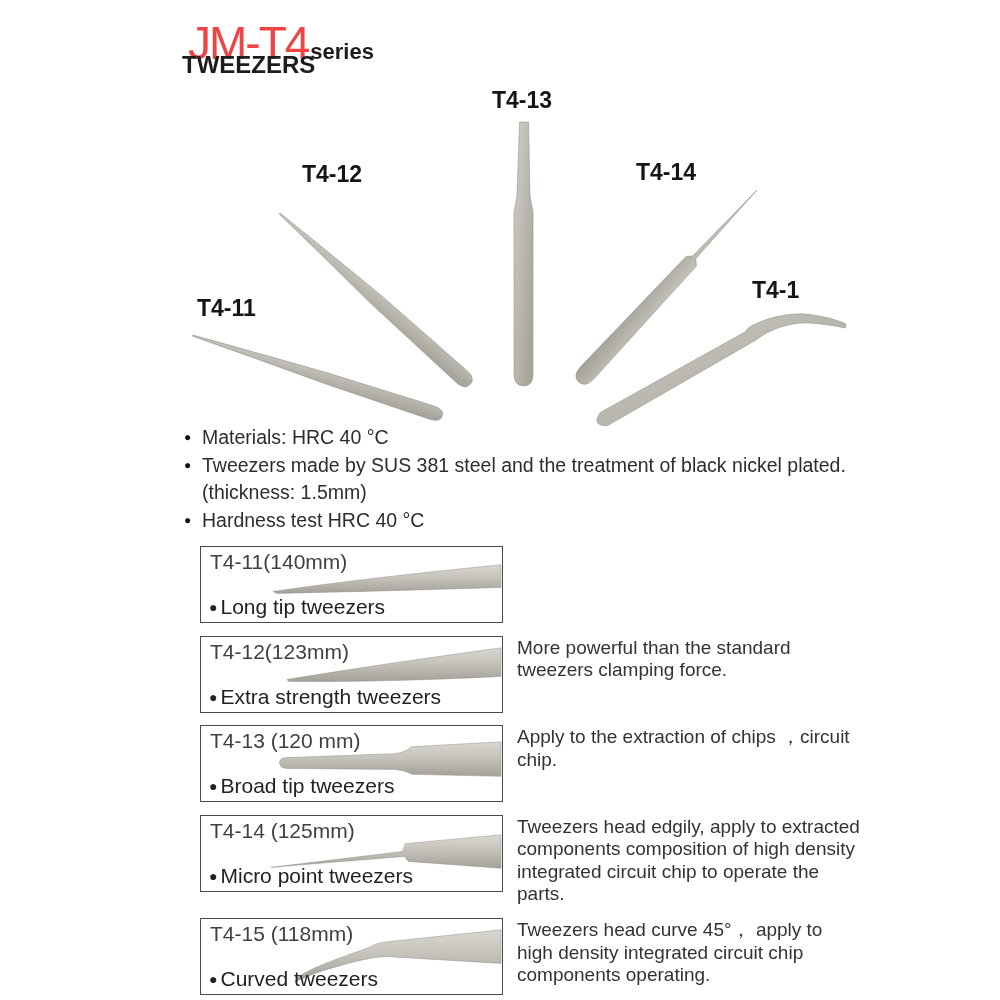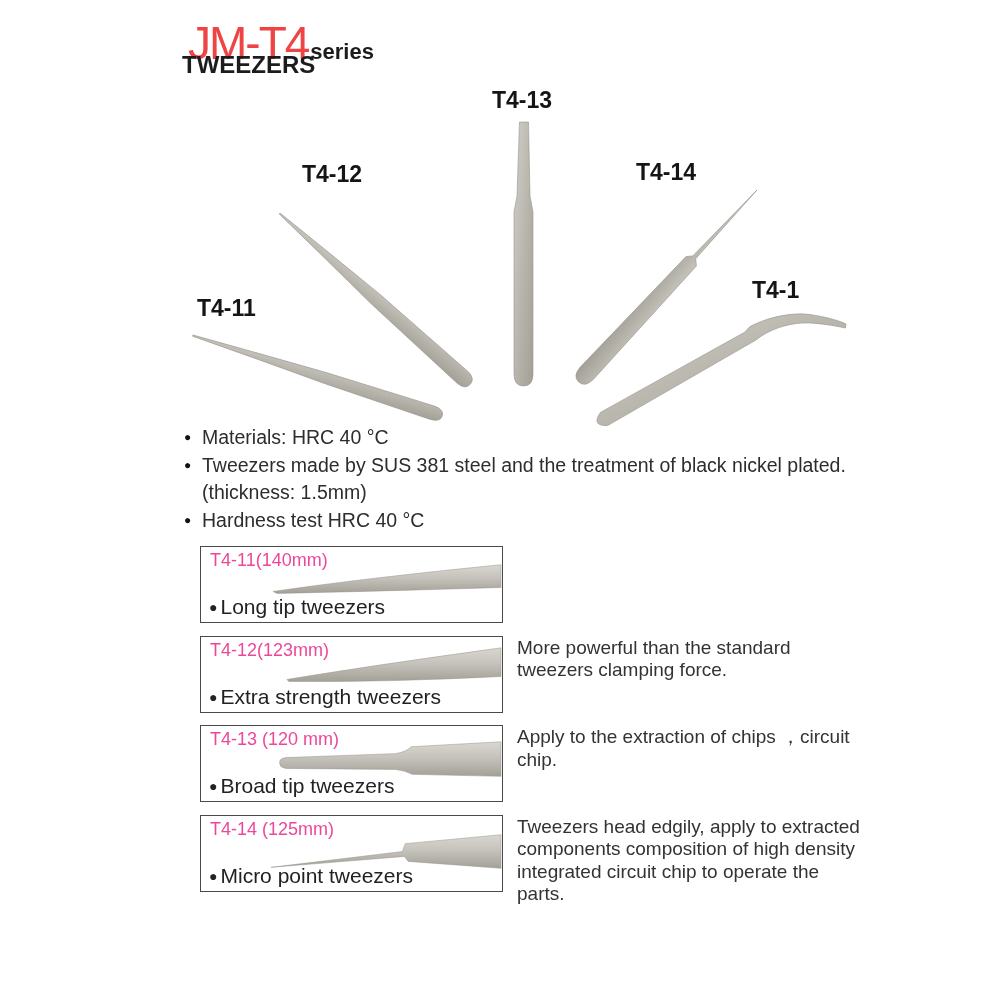--- a/index.html
+++ b/index.html
@@ -22,21 +22,21 @@
   
   .spec-list{position:absolute;left:184px;top:424px;width:700px;list-style:none;margin:0;padding:0;}
   .spec-item{font-size:19.5px;line-height:27.5px;color:#2d2d2d;position:relative;padding-left:18px;}
   .spec-item::before{content:"●";position:absolute;left:0;top:0;font-size:12px;color:#111;}
   .spec-note{font-size:19.5px;line-height:27.5px;color:#2d2d2d;}
   
   .products{position:absolute;left:200px;top:546px;width:740px;}
   .product-row{display:flex;gap:14px;margin-bottom:12.5px;}
   .product-box{position:relative;width:303px;height:77px;border:1px solid #4a4a4a;
                background:#fff;box-sizing:border-box;flex:0 0 auto;}
-  .model{position:absolute;left:9px;top:3px;font-size:18px;color:#ec4899;white-space:nowrap;text-align:right;}
+  .model{position:absolute;left:9px;top:3px;font-size:21px;color:#404040;white-space:nowrap;text-align:right;}
   .tip-art{position:absolute;left:0;top:0;width:100%;height:100%;}
   .feature{position:absolute;left:8px;bottom:3px;font-size:21px;color:#222;white-space:nowrap;}
   .feature::before{content:"●";font-size:14px;margin-right:3px;position:relative;top:-2px;}
   .desc{width:345px;font-size:19px;line-height:22.5px;color:#333;padding-top:1px;}
 </style>
 </head>
 <body>
 
 <div class="page">
 
@@ -128,15 +128,25 @@
       <div class="product-box">
         <svg class="tip-art" viewBox="0 0 303 76">
           <path fill="url(#gmBox)" stroke="#96938b" stroke-width="0.5" d="M70 52 L203 36 L206 28 L303 19 L303 53 L209 46 L205 41 Z"></path>
         </svg>
         <div class="model">T4-14 (125mm)</div>
         <div class="feature">Micro point tweezers</div>
       </div>
       <div class="desc">Tweezers head edgily, apply to extracted components composition of high density integrated circuit chip to operate the parts.</div>
     </div>
 
+    <div class="product-row">
+      <div class="product-box">
+        <svg class="tip-art" viewBox="0 0 303 76">
+          <path fill="url(#gmBox)" stroke="#96938b" stroke-width="0.5" d="M303 11 L188 23 Q177 24 171 28 C 148 37 114 47 97 59 L94 64 Q 111 55 141 47 C 158 42 172 39 186 38 L303 45 Z"></path>
+        </svg>
+        <div class="model">T4-15 (118mm)</div>
+        <div class="feature">Curved tweezers</div>
+      </div>
+      <div class="desc">Tweezers head curve 45°， apply to high density integrated circuit chip components operating.</div>
+    </div>
 
   </div>
 </div>
 
 </body></html>

